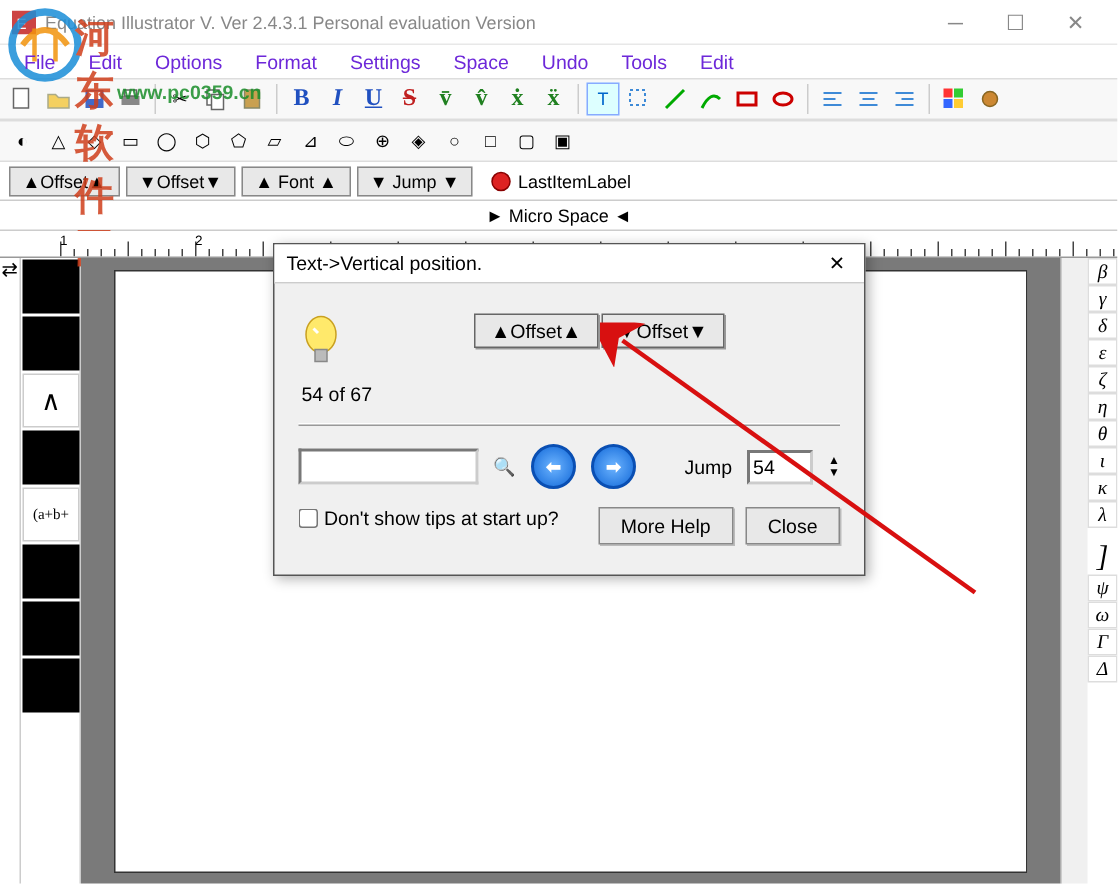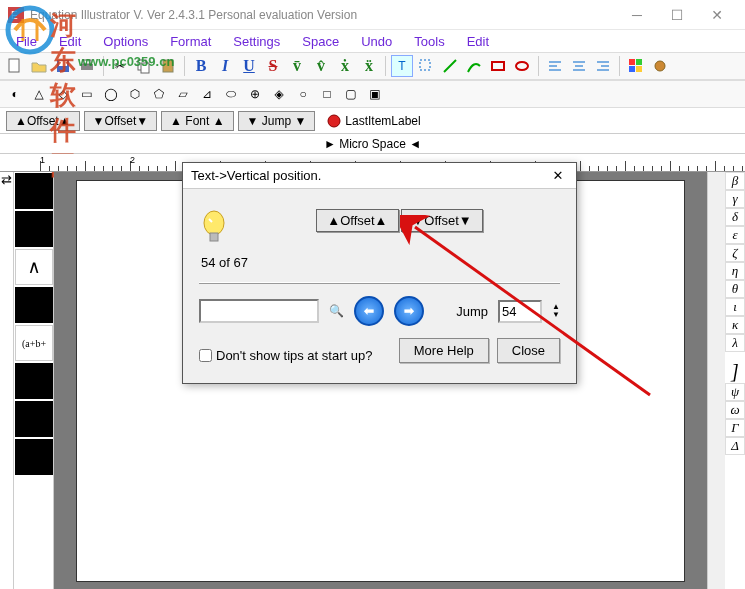--- a/index.html
+++ b/index.html
@@ -42,21 +42,21 @@
 .dlg-buttons { text-align: center; margin-bottom: 8px; }
 .dlg-btn { border: 1px solid #666; background: #e8e8e8; padding: 3px 10px; font-size: 13px; margin: 0 1px; box-shadow: 1px 1px 0 #999; }
 .counter { font-size: 13px; margin: 6px 0 12px 2px; }
 .desc-box { border: 1px solid #aaa; background: #f0f0f0; padding: 8px; font-size: 13px; line-height: 1.4; height: 128px; position: relative; }
 .dialog-hr { border: none; border-top: 1px solid #fff; border-bottom: 1px solid #999; margin: 12px 0; }
 .bottom-row { display: flex; align-items: center; gap: 10px; }
 .search-box { border: 2px inset #ccc; background: #fff; width: 120px; height: 24px; }
 .nav-btn { width: 30px; height: 30px; border-radius: 50%; border: 2px solid #0a4fb3; background: radial-gradient(circle, #6db4ff, #1168d8); display: flex; align-items: center; justify-content: center; color: #fff; font-weight: bold; }
 .jump-label { font-size: 13px; margin-left: auto; }
 .jump-input { width: 44px; border: 2px inset #ccc; padding: 2px; font-size: 13px; }
-.footer-row { display: flex; align-items: flex-end; margin-top: 12px; gap: 8px; }
+.footer-row { display: flex; align-items: flex-start; margin-top: 12px; gap: 8px; }
 .checkbox-wrap { display: flex; align-items: center; gap: 4px; font-size: 13px; flex: 1; }
 .std-btn { border: 1px solid #888; background: #e8e8e8; padding: 4px 14px; font-size: 13px; box-shadow: 1px 1px 0 #bbb; }
 .arrow-annotation { position: absolute; pointer-events: none; z-index: 100; }
 </style>
 </head>
 <body>
 
 <div class="watermark">
   <svg class="watermark-circle" width="50" height="50">
     <circle cx="25" cy="25" r="22" fill="none" stroke="#1a8ed8" stroke-width="5"></circle>

